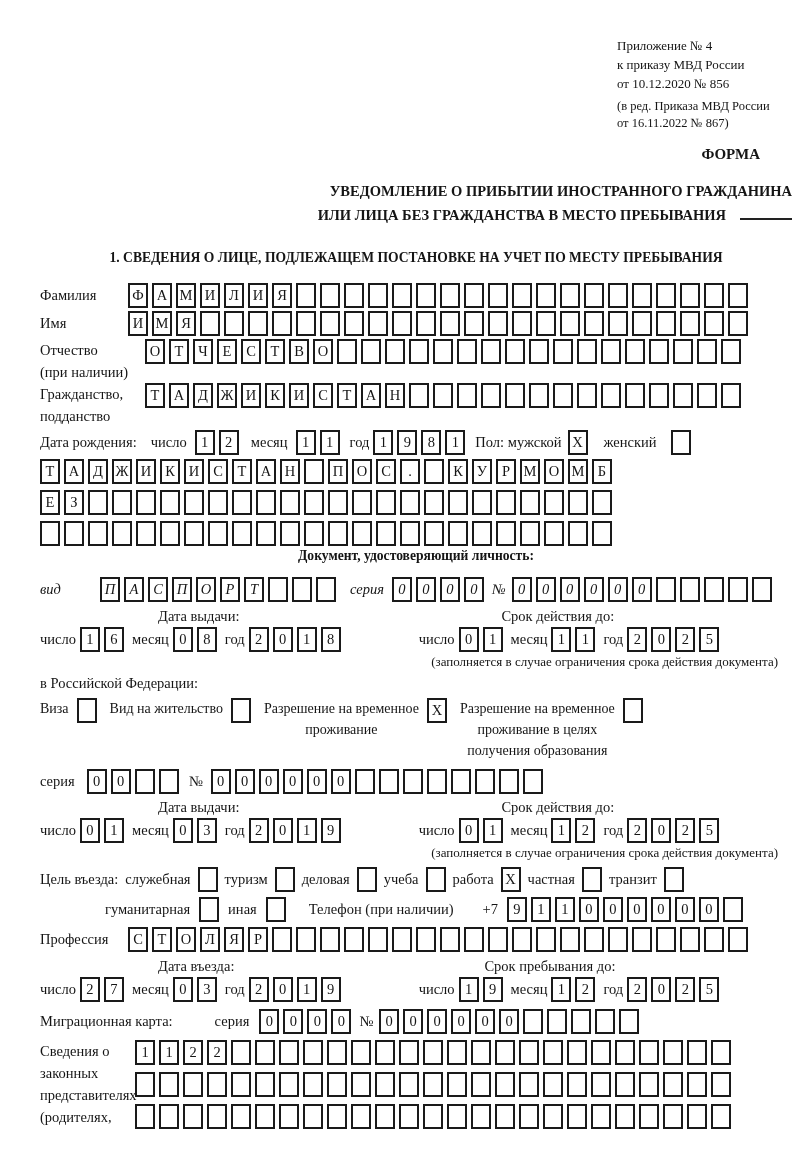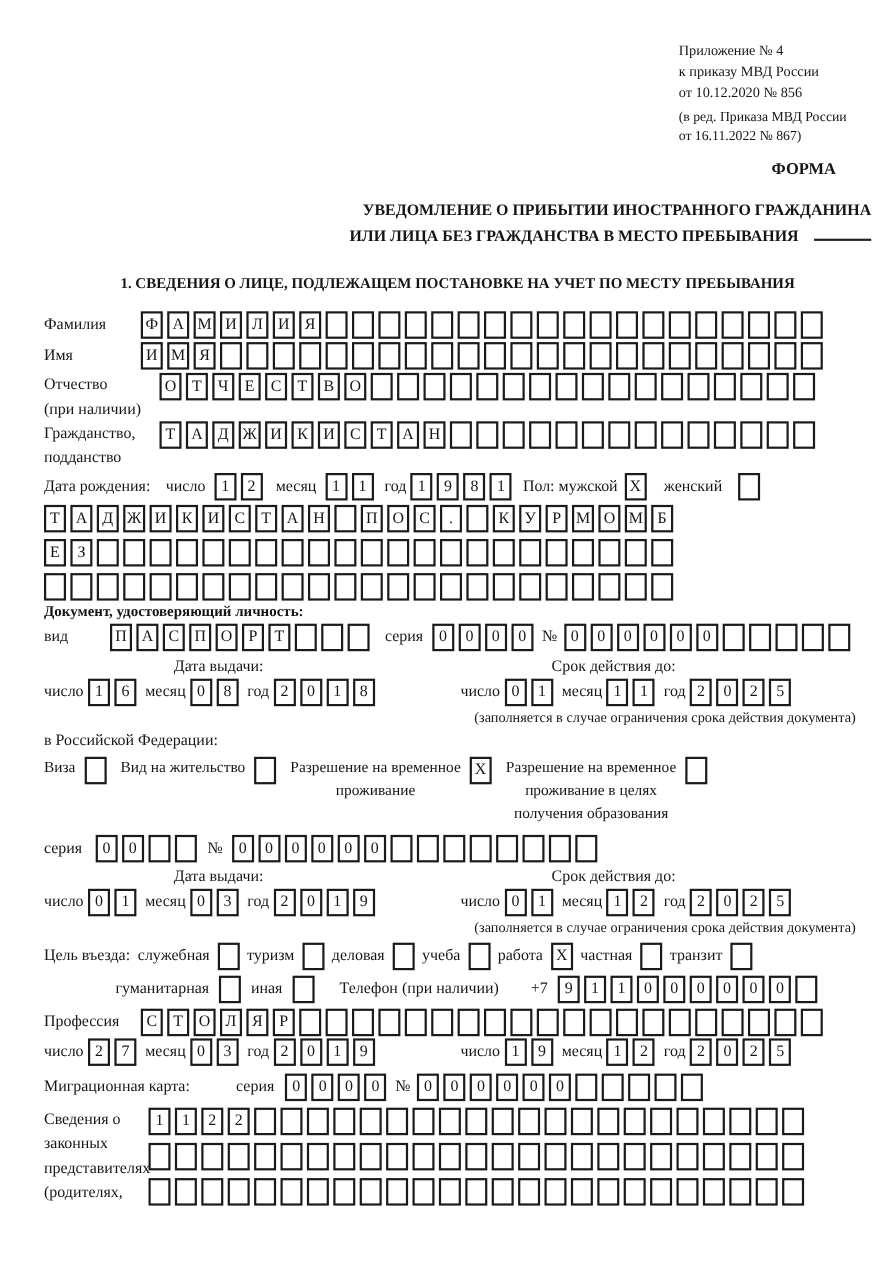--- a/index.html
+++ b/index.html
@@ -24,21 +24,21 @@
   }
   .lbl{font-size:14.5px;flex:none;}
   .w84{width:88px;}
   .w105{width:105px;}
   .w112{width:112px;}
   .w60{width:60px;}
   .w95{width:95px;}
   .stack{display:flex;flex-direction:column;flex:none;}
   .stack .lbl{line-height:22px;}
   .vrows{display:flex;flex-direction:column;gap:6px;}
-  .center-bold{font-weight:bold;font-size:13.6px;}
+  .center-bold{font-weight:bold;font-size:13.6px;text-align:center;}
   .dual{display:flex;font-size:14.5px;}
   .small-note{font-size:13px;}
   .date-row .lbl{margin-right:4px;}
   .date-row .cells{margin-right:8px;}
   .opt{display:flex;align-items:flex-start;gap:8px;}
   .opt .txt{font-size:14px;text-align:center;line-height:21px;}
   .opts{display:flex;align-items:flex-start;gap:13px;margin-top:6px;}
   .nowrap{white-space:nowrap;}
 </style>
 </head>
@@ -304,21 +304,21 @@
           <span class="cell"></span>
           <span class="cell"></span>
           <span class="cell"></span>
           <span class="cell"></span>
         </span>
     </span>
   </div>
 
   <div class="center-bold" style="margin-top:2px;">Документ, удостоверяющий личность:</div>
 
-  <div class="row" style="margin-top:3px;">
+  <div class="row" style="margin-top:13px;font-style:italic;">
     <span class="lbl w60">вид</span>
     <span class="cells">
         <span class="cell">П</span>
         <span class="cell">А</span>
         <span class="cell">С</span>
         <span class="cell">П</span>
         <span class="cell">О</span>
         <span class="cell">Р</span>
         <span class="cell">Т</span>
         <span class="cell"></span>
@@ -581,20 +581,24 @@
         <span class="cell"></span>
         <span class="cell"></span>
         <span class="cell"></span>
         <span class="cell"></span>
         <span class="cell"></span>
         <span class="cell"></span>
         <span class="cell"></span>
       </span>
   </div>
 
+  <div class="dual" style="margin-top:6px;">
+    <span style="margin-left:118px;">Дата въезда:</span>
+    <span style="margin-left:250px;">Срок пребывания до:</span>
+  </div>
 
   <div class="row date-row" style="margin-top:2px;">
     <span class="lbl">число</span>
     <span class="cells">
         <span class="cell">2</span>
         <span class="cell">7</span>
       </span>
     <span class="lbl">месяц</span>
     <span class="cells">
         <span class="cell">0</span>

